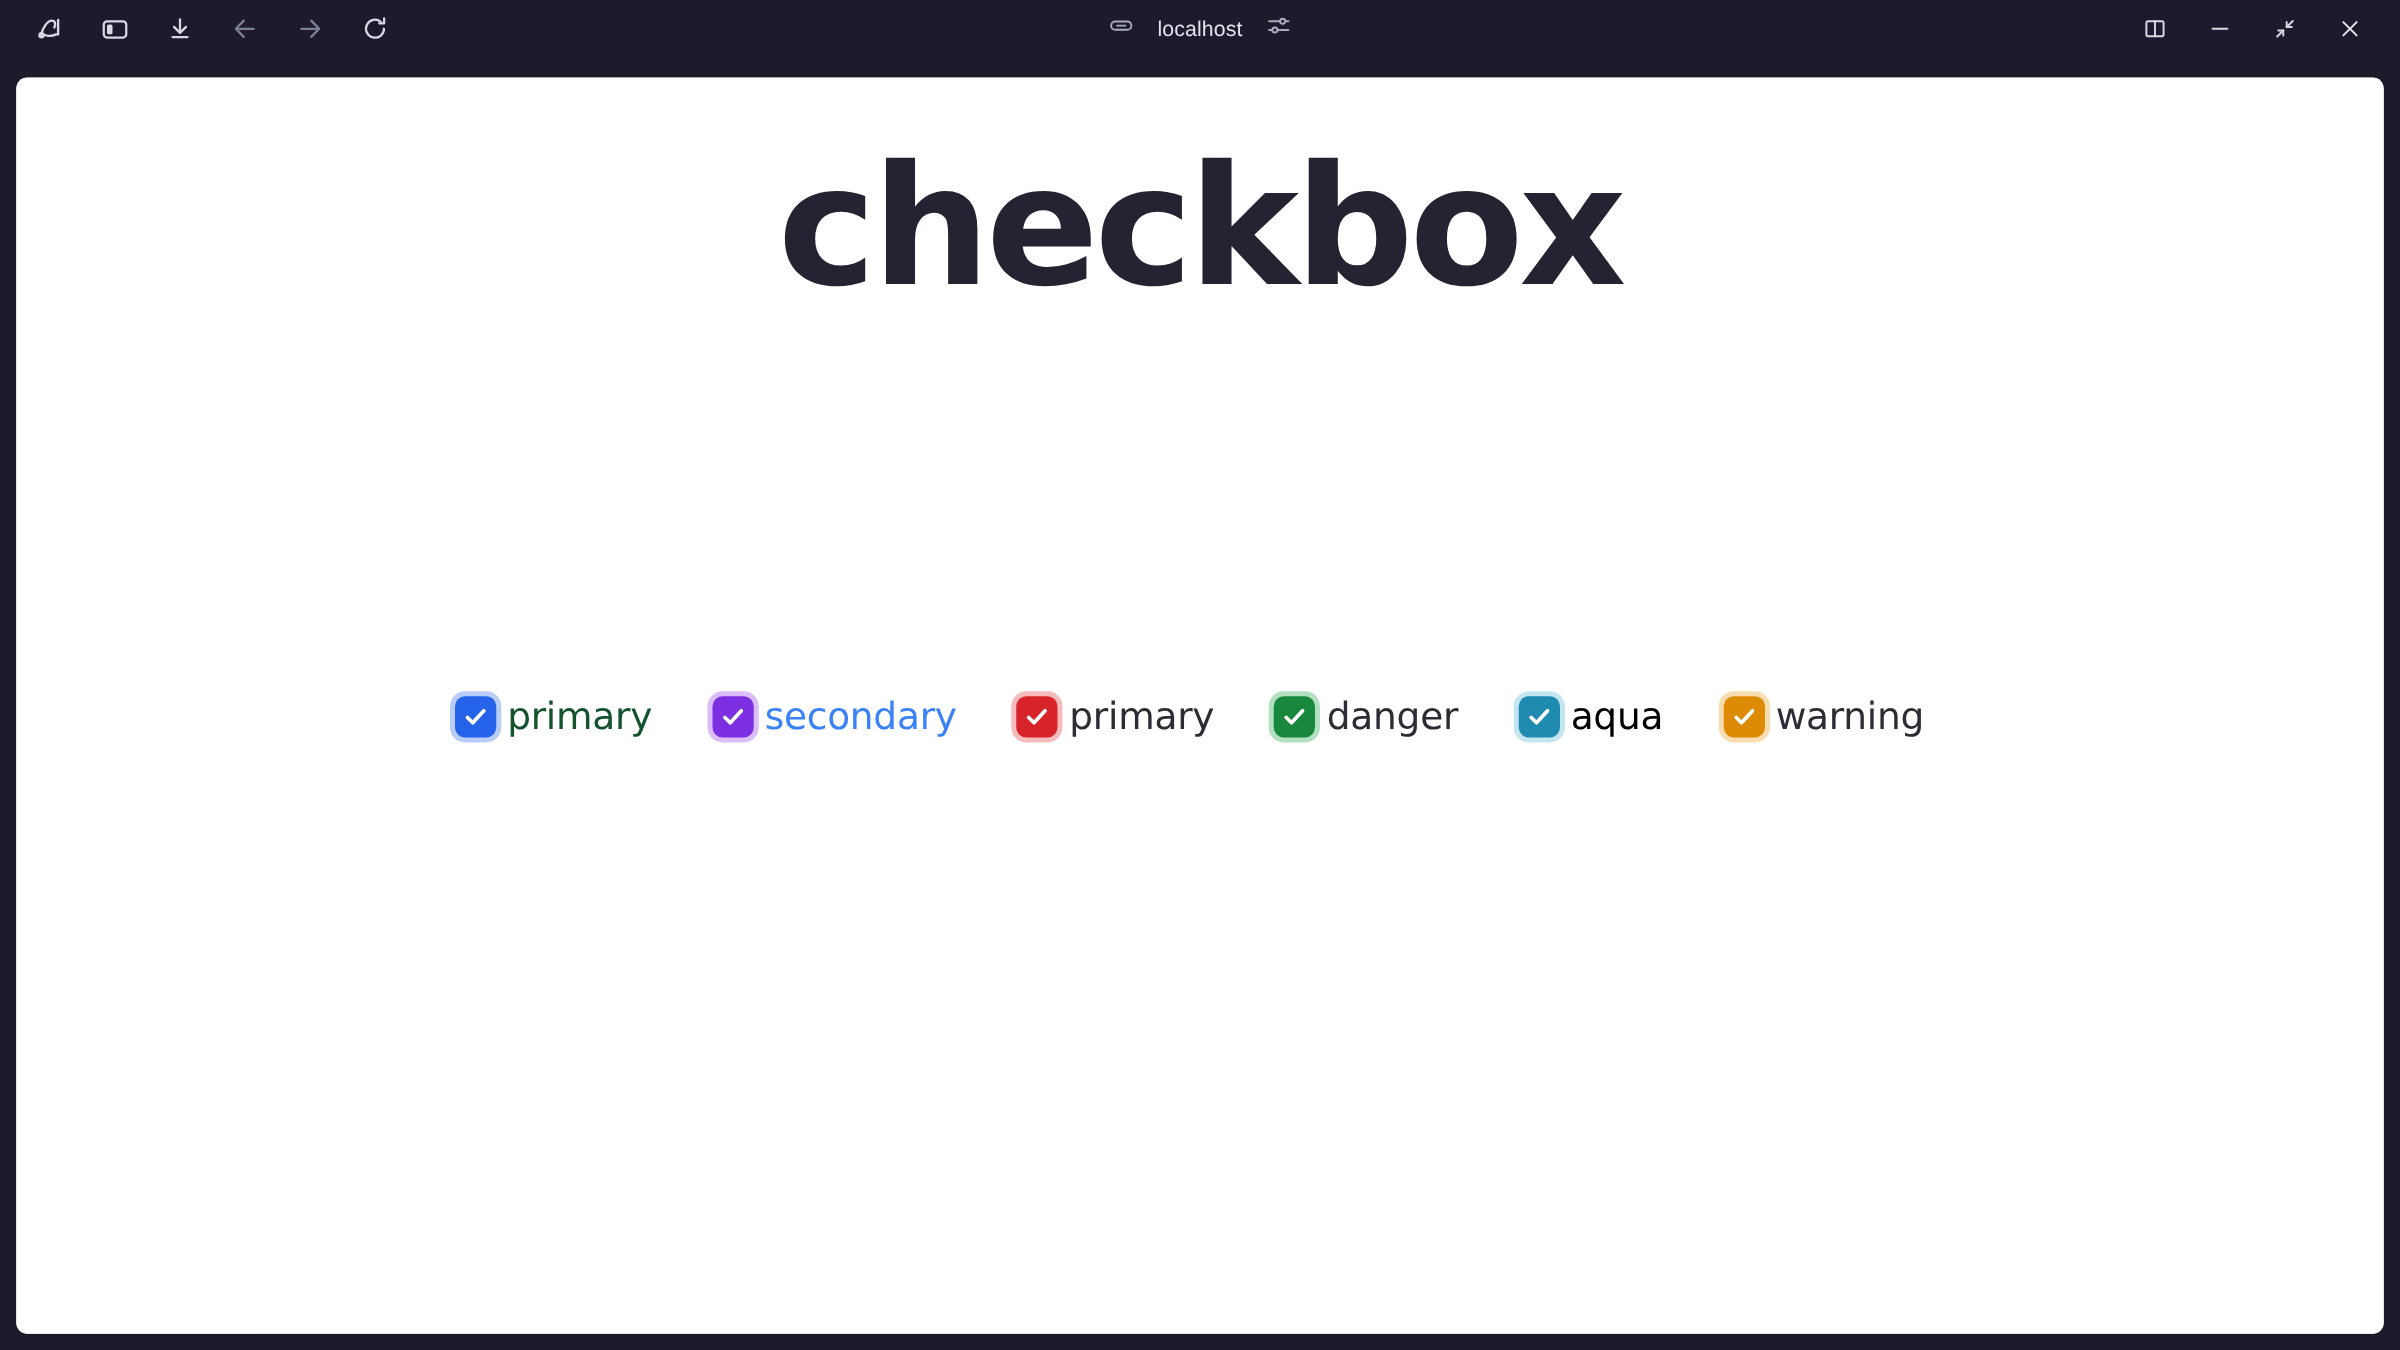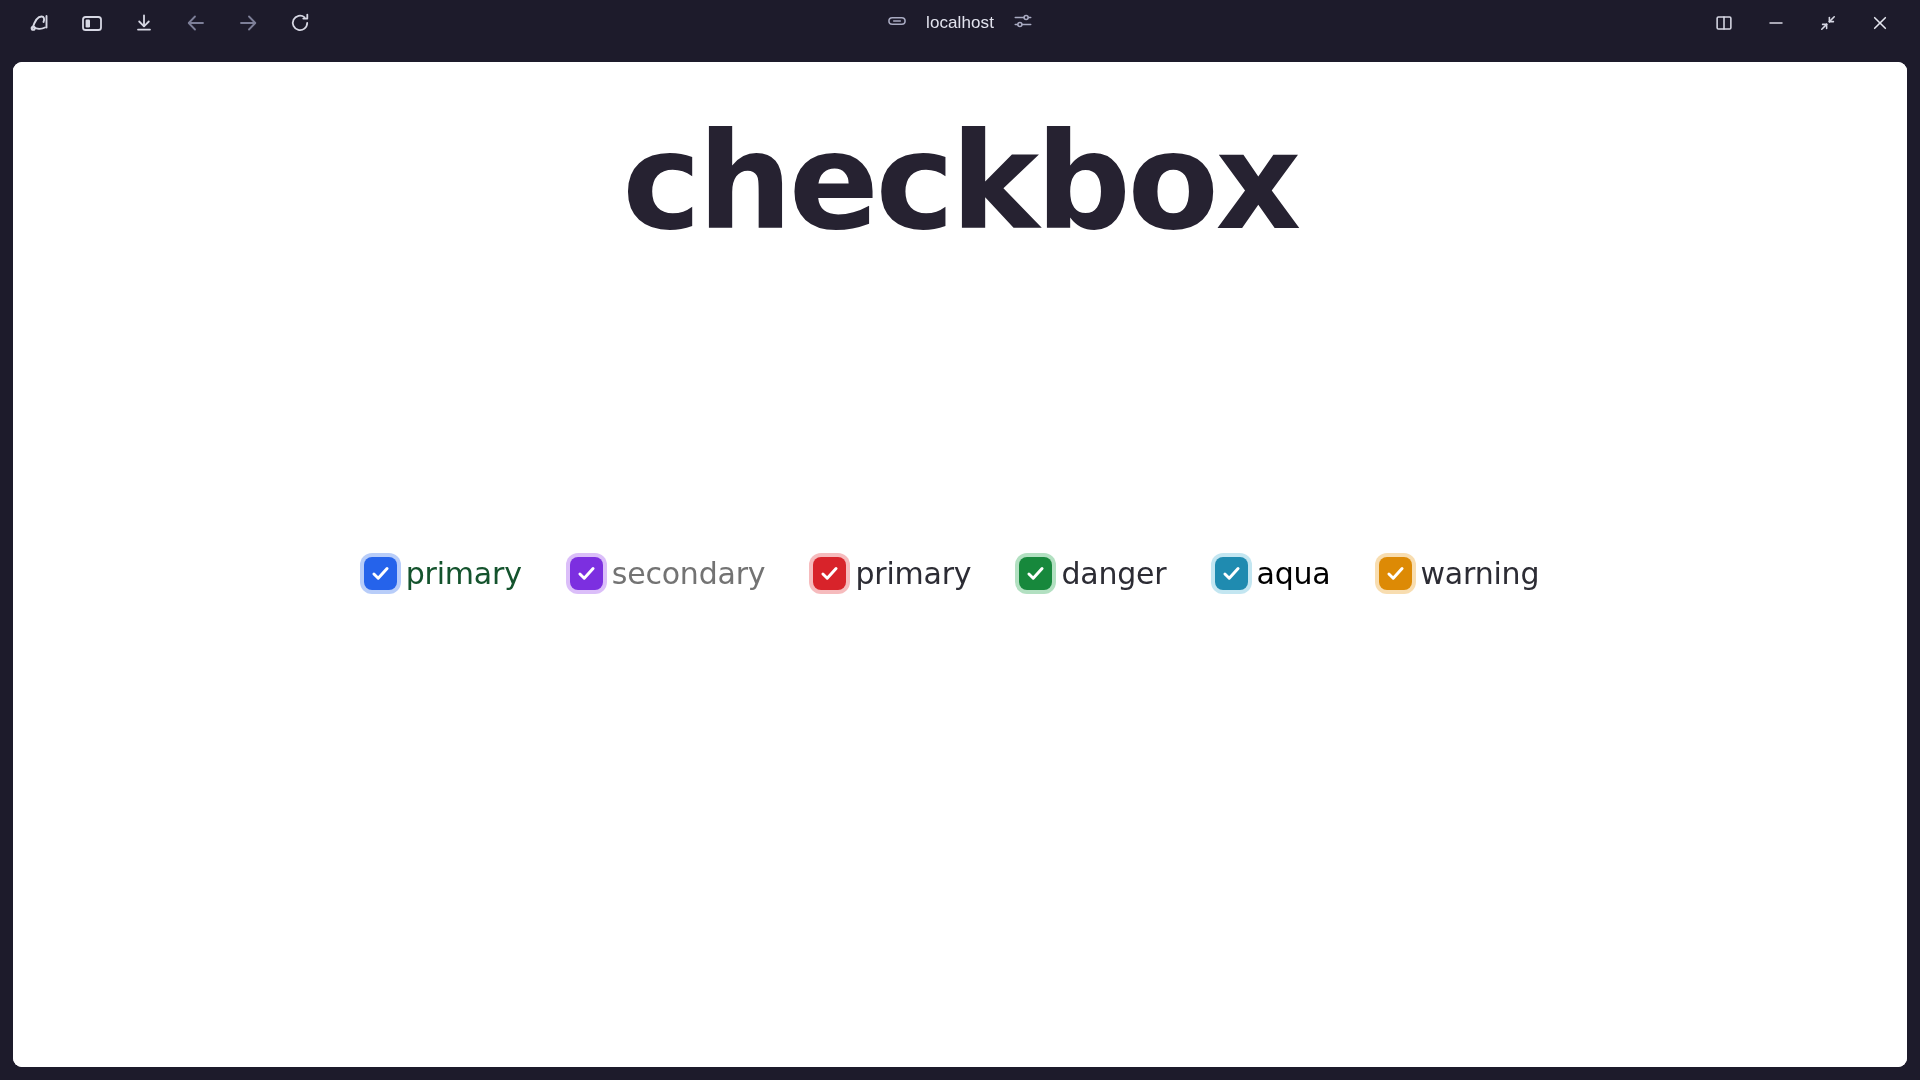--- a/index.html
+++ b/index.html
@@ -300,21 +300,21 @@
                 </svg>
               </div>
               <span class="cb-label" style="color: #14532d;">primary</span>
             </div>
             <div class="cb-item">
               <div class="cb-box" style="background: rgb(124, 47, 224); box-shadow: rgba(164, 92, 240, 0.4) 0px 0px 0px 4px;">
                 <svg class="cb-check" viewBox="0 0 24 24" fill="none" stroke="#ffffff" stroke-width="3.4" stroke-linecap="round" stroke-linejoin="round">
                   <path d="M4.5 12.6 L9.4 17.4 L19.5 6.4"></path>
                 </svg>
               </div>
-              <span class="cb-label" style="color: #737373;">secondary</span>
+              <span class="cb-label" style="color: #3b82f6;">secondary</span>
             </div>
             <div class="cb-item">
               <div class="cb-box" style="background: rgb(216, 35, 42); box-shadow: rgba(232, 84, 90, 0.4) 0px 0px 0px 4px;">
                 <svg class="cb-check" viewBox="0 0 24 24" fill="none" stroke="#ffffff" stroke-width="3.4" stroke-linecap="round" stroke-linejoin="round">
                   <path d="M4.5 12.6 L9.4 17.4 L19.5 6.4"></path>
                 </svg>
               </div>
               <span class="cb-label" style="color: rgb(44, 44, 52);">primary</span>
             </div>
             <div class="cb-item">

